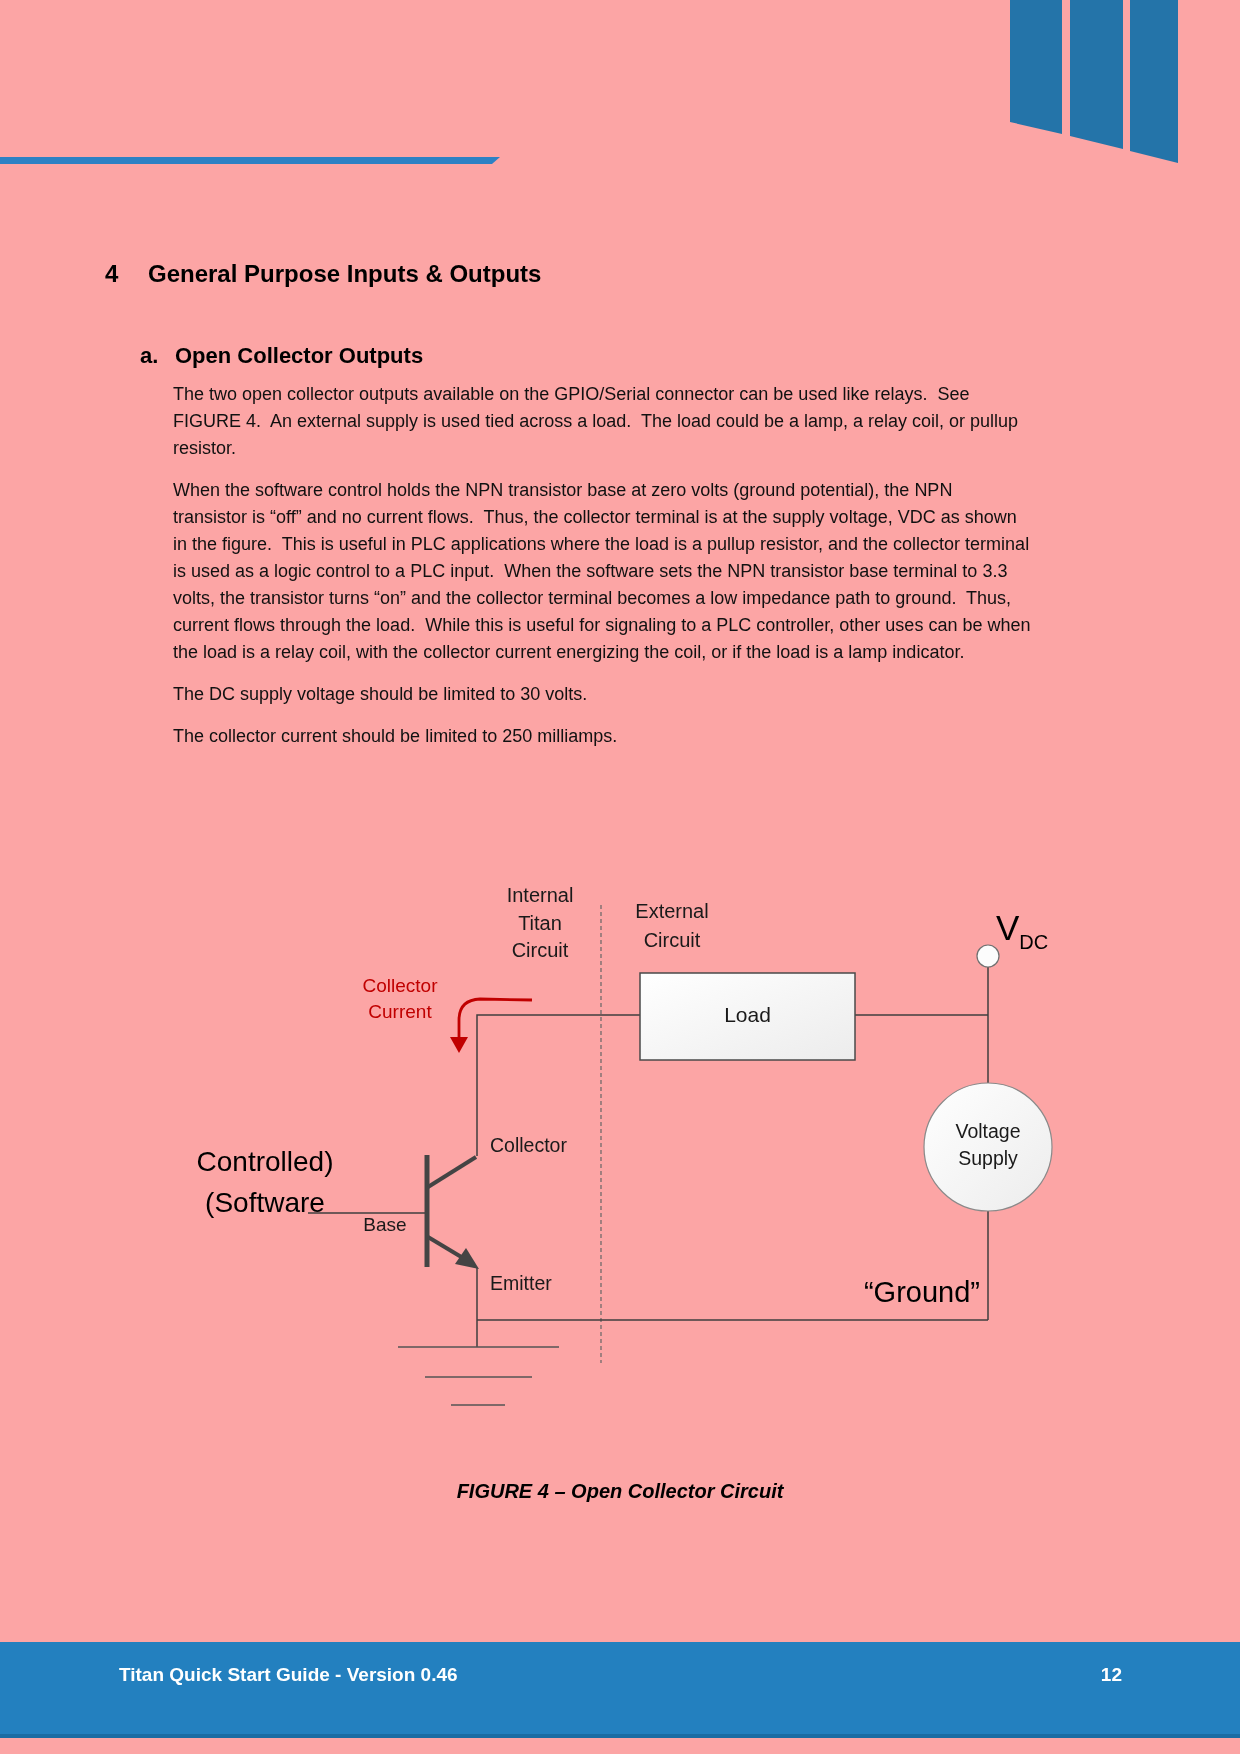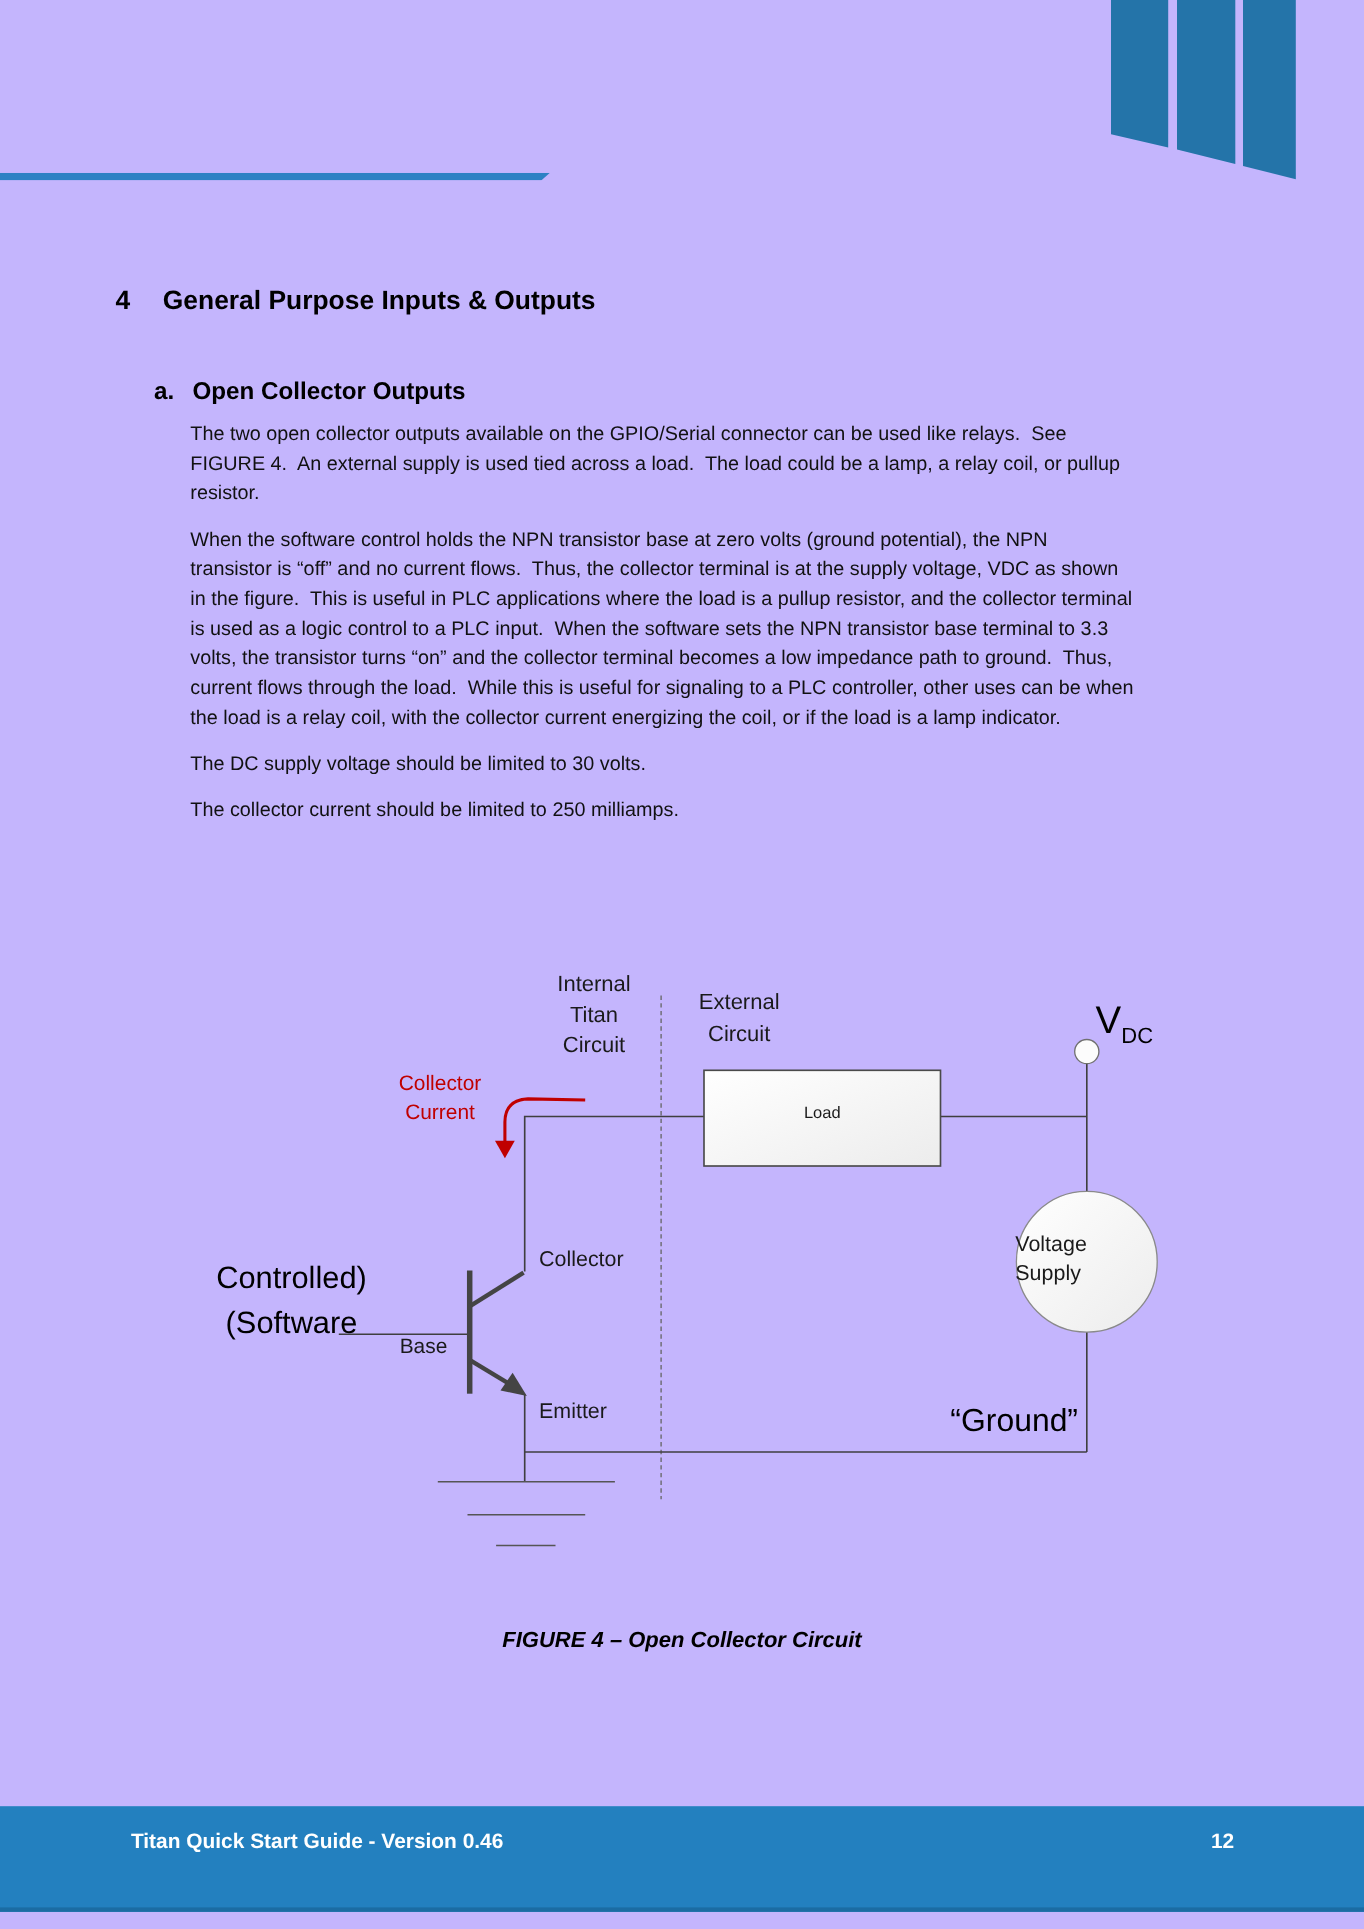--- a/index.html
+++ b/index.html
@@ -1,16 +1,16 @@
 <!DOCTYPE html>
 <html><head>
 <meta charset="utf-8">
 <style>
   html,body{margin:0;padding:0;background:#ffffff;}
-  .page{position:relative;width:1240px;height:1754px;background:#c4b5fd;overflow:hidden;
+  .page{position:relative;width:1240px;height:1754px;background:#fca5a5;overflow:hidden;
         font-family:"Liberation Sans",sans-serif;color:#1a1a1a;}
 
   
   .top-rule{position:absolute;left:0;top:157px;width:500px;height:7px;background:#2d81c4;
             clip-path:polygon(0 0,100% 0,calc(100% - 8px) 100%,0 100%);}
   .logo{position:absolute;left:1008px;top:0;width:172px;height:165px;}
 
   
   .h1{position:absolute;left:105px;top:260px;font-size:24px;font-weight:bold;color:#000;}
   .h1 .num{display:inline-block;width:43px;}
@@ -27,24 +27,24 @@
   .lbl{position:absolute;font-size:19.5px;color:#1a1a1a;}
   .lbl .ln{display:block;}
   .lbl-internal{left:478px;top:882px;width:124px;text-align:center;font-size:20px;line-height:27.5px;}
   .lbl-external{left:610px;top:897px;width:124px;text-align:center;font-size:20px;line-height:29px;}
   .lbl-colcur{left:343px;top:973px;width:114px;text-align:center;font-size:19px;line-height:26px;
               color:#c00000;font-weight:500;}
   .lbl-enable{left:138px;top:1141px;width:254px;text-align:center;font-size:28px;line-height:41px;color:#000;}
   .lbl-base{left:350px;top:1184px;width:70px;text-align:center;font-size:19px;margin-top:30px;}
   .lbl-collector{left:490px;top:1134px;}
   .lbl-emitter{left:490px;top:1272px;}
-  .lbl-load{left:640px;top:1003px;width:215px;text-align:center;font-size:15px;}
+  .lbl-load{left:640px;top:1003px;width:215px;text-align:center;font-size:21px;}
   .lbl-vdc{left:996px;top:908px;font-size:35px;color:#000;}
   .lbl-vdc .sub{font-size:20px;display:inline-block;transform:translateY(9px);}
-  .lbl-vsupply{left:923px;top:1118px;width:130px;font-size:19.5px;line-height:27px;}
+  .lbl-vsupply{left:923px;top:1118px;width:130px;text-align:center;font-size:19.5px;line-height:27px;}
   .lbl-ground{left:780px;top:1276px;width:200px;text-align:right;font-size:29px;color:#000;}
   .caption{position:absolute;left:340px;top:1436px;width:560px;text-align:center;
            font-size:20px;font-weight:bold;font-style:italic;color:#000;margin-top:44px;}
 
   
   .footer{position:absolute;left:0;top:1642px;width:1240px;height:96px;background:#2380bf;}
   .footer .ft-left{position:absolute;left:119px;top:22px;font-size:19px;font-weight:bold;color:#ffffff;}
   .footer .ft-page{position:absolute;right:118px;top:22px;font-size:19px;font-weight:bold;color:#ffffff;}
   .footer .strip{position:absolute;left:0;bottom:0;width:100%;height:4px;background:#1b6ca3;}
 </style>

